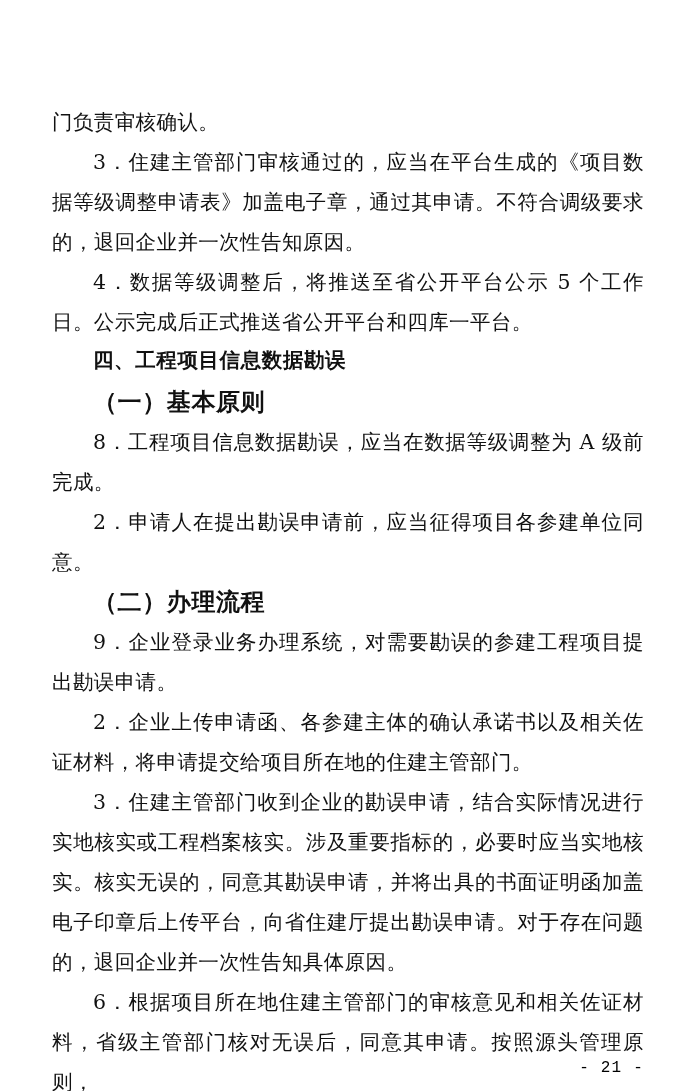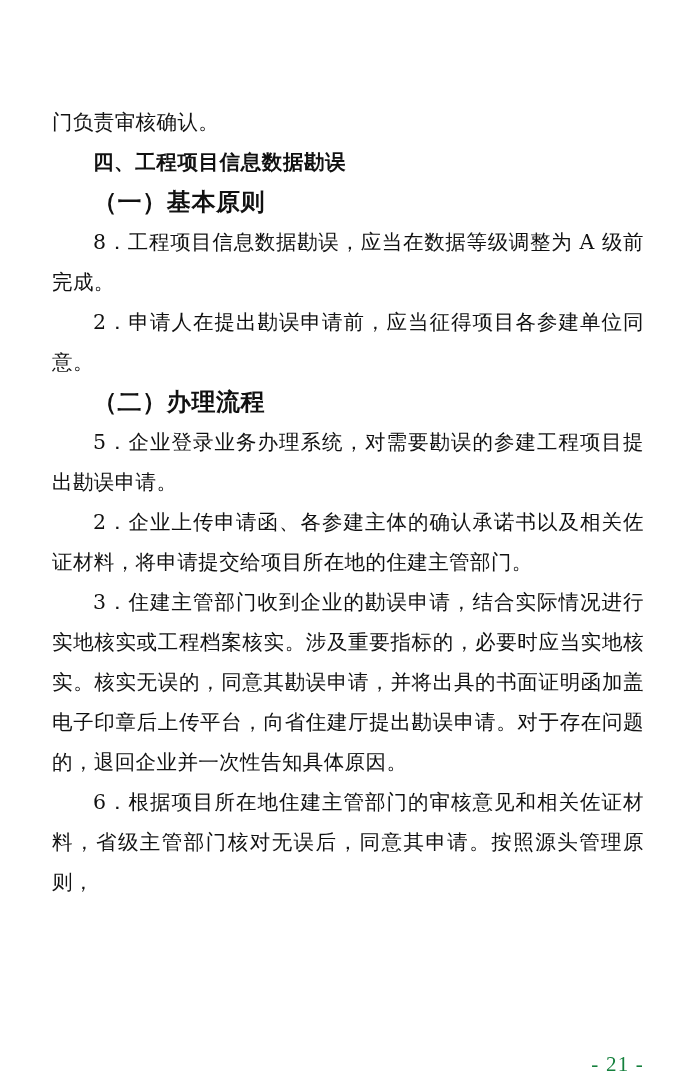--- a/index.html
+++ b/index.html
@@ -35,53 +35,55 @@
     margin: 0;
     padding: 0;
   }
   .para {
     text-indent: 0;
   }
   .indent {
     text-indent: 41px;
   }
   .heading {
-    font-family: Liberation Serif, serif;
+    font-family: Liberation Mono, monospace;
     font-weight: bold;
     text-indent: 41px;
     letter-spacing: 0.6px;
     font-size: 20.5px;
   }
   .subheading {
     font-family: "DejaVu Sans", "Liberation Sans", sans-serif;
     font-weight: bold;
     text-indent: 41px;
     letter-spacing: 0.6px;
     font-size: 24px;
   }
   .page-number {
     position: absolute;
     right: 56px;
     bottom: 28px;
-    font-size: 21px;
+    font-size: 16px;
     letter-spacing: 1.2px;
-    font-family: Liberation Serif, serif;
-    color: #15803d;
+    font-family: Liberation Mono, monospace;
+    color: #000000;
   }
 </style>
 </head>
 <body>
 
 <div class="page">
   <div class="doc-body">
     <p class="para">门负责审核确认。</p>
+    <p class="indent">3．住建主管部门审核通过的，应当在平台生成的《项目数据等级调整申请表》加盖电子章，通过其申请。不符合调级要求的，退回企业并一次性告知原因。</p>
+    <p class="indent">4．数据等级调整后，将推送至省公开平台公示 5 个工作日。公示完成后正式推送省公开平台和四库一平台。</p>
     <p class="heading">四、工程项目信息数据勘误</p>
     <p class="subheading">（一）基本原则</p>
     <p class="indent">8．工程项目信息数据勘误，应当在数据等级调整为 A 级前完成。</p>
     <p class="indent">2．申请人在提出勘误申请前，应当征得项目各参建单位同意。</p>
     <p class="subheading">（二）办理流程</p>
-    <p class="indent">5．企业登录业务办理系统，对需要勘误的参建工程项目提出勘误申请。</p>
+    <p class="indent">9．企业登录业务办理系统，对需要勘误的参建工程项目提出勘误申请。</p>
     <p class="indent">2．企业上传申请函、各参建主体的确认承诺书以及相关佐证材料，将申请提交给项目所在地的住建主管部门。</p>
     <p class="indent">3．住建主管部门收到企业的勘误申请，结合实际情况进行实地核实或工程档案核实。涉及重要指标的，必要时应当实地核实。核实无误的，同意其勘误申请，并将出具的书面证明函加盖电子印章后上传平台，向省住建厅提出勘误申请。对于存在问题的，退回企业并一次性告知具体原因。</p>
     <p class="indent">6．根据项目所在地住建主管部门的审核意见和相关佐证材料，省级主管部门核对无误后，同意其申请。按照源头管理原则，</p>
   </div>
   <div class="page-number">- 21 -</div>
 </div>
 
 </body></html>

